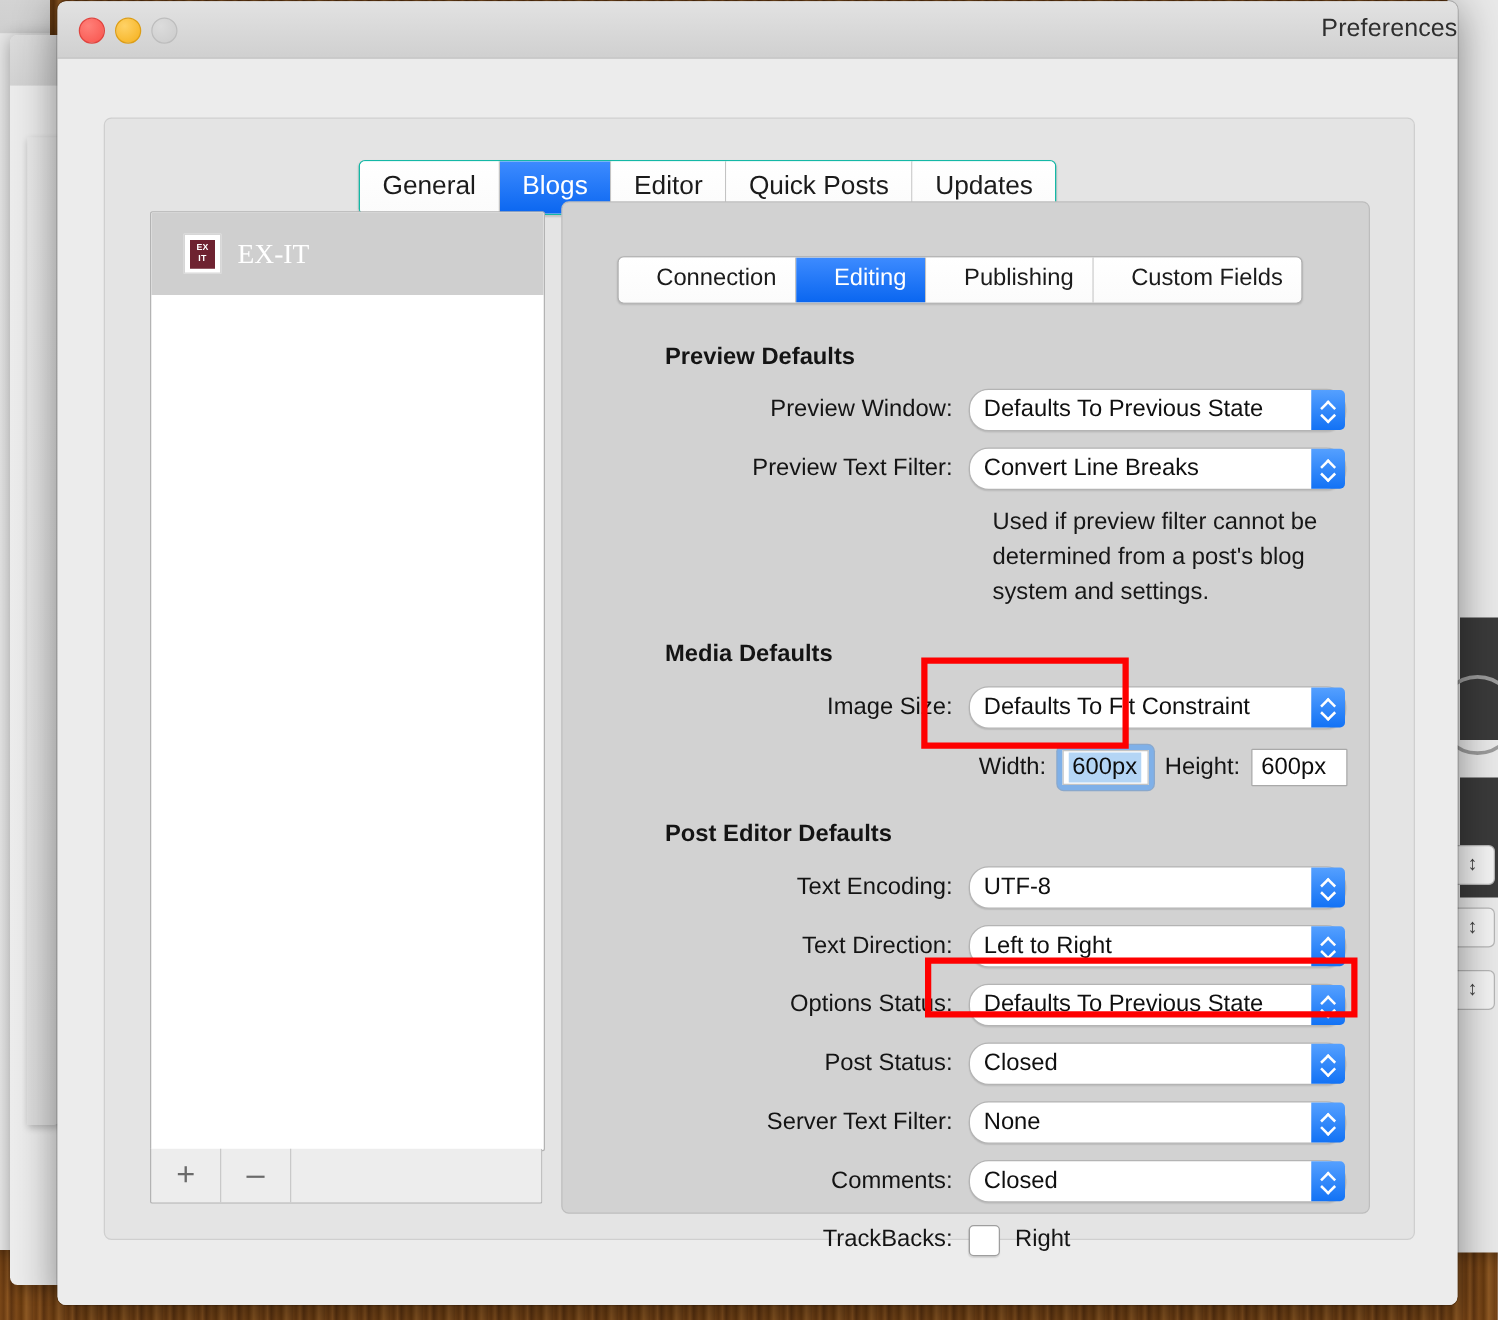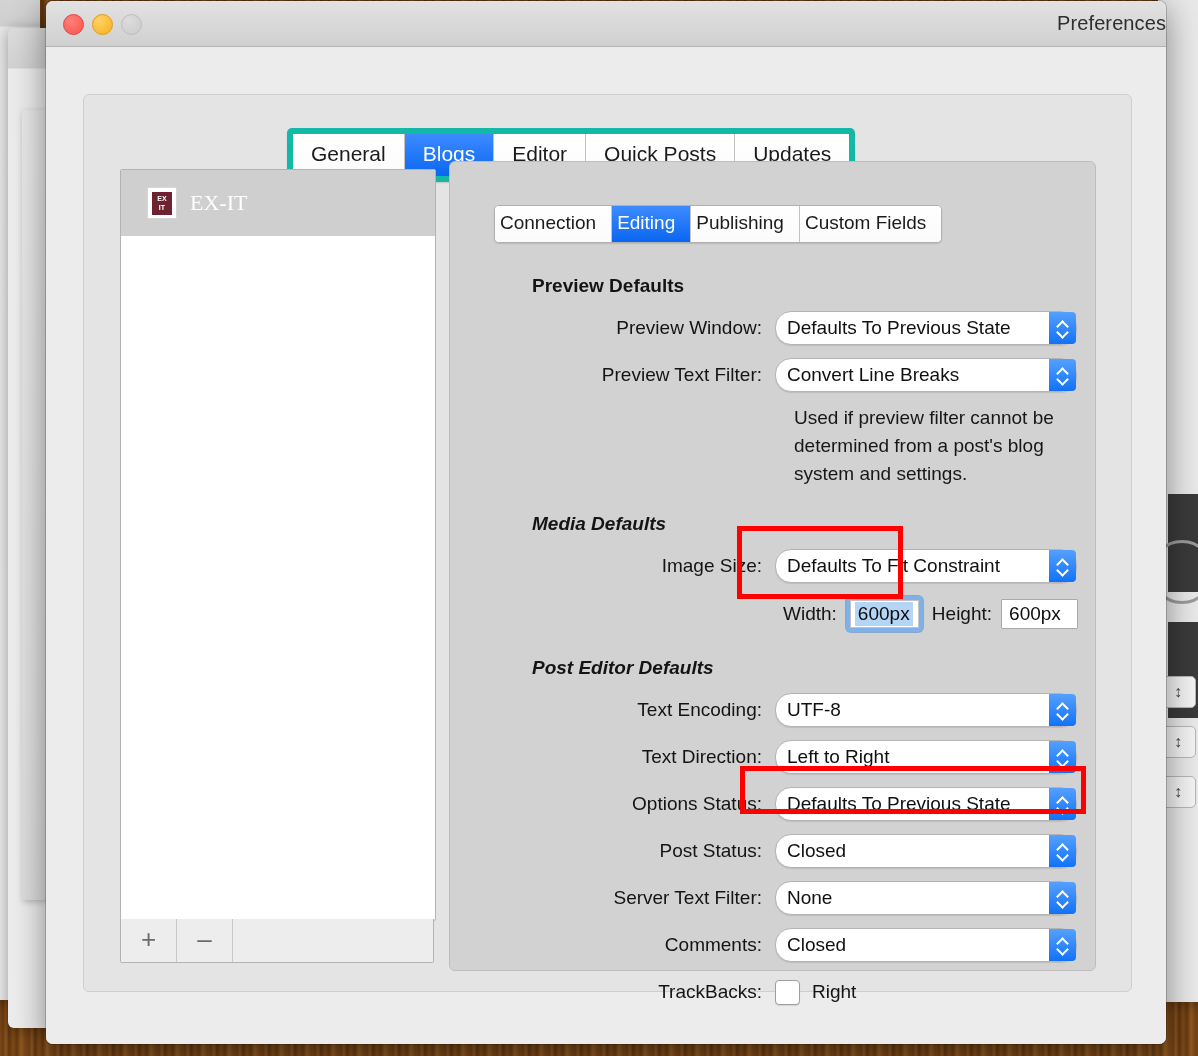--- a/index.html
+++ b/index.html
@@ -129,21 +129,21 @@
     position: relative;
     height: 998px;
     background: #ececec;
   }
 
   
   #outer-tabs {
     position: absolute;
     left: 241px; top: 81px;
     display: flex;
-    border: 6px solid #14b8a6;
+    border: 1px solid #14b8a6;
     border-radius: 5px;
     overflow: hidden;
     box-shadow: 0 1px 1.5px rgba(0,0,0,.14);
     background: #fff;
     justify-content: space-between;
   }
   .otab {
     font-size: 21px;
     padding: 8px 18px 10px 18px;
     color: #1b1b1b;
@@ -254,21 +254,21 @@
     left: 448px; top: 158px;
     display: flex;
     border: 1px solid #b0b0b0;
     border-radius: 5px;
     overflow: hidden;
     box-shadow: 0 1px 1.5px rgba(0,0,0,.13);
     background: #fff;
   }
   .itab {
     font-size: 19px;
-    padding: 6px 15px 8px 5px;
+    padding: 6px 15px 8px 30px;
     color: #1b1b1b;
     background: linear-gradient(180deg,#ffffff,#fbfbfb);
     border-right: 1px solid #c3c3c3;
     white-space: nowrap;
     line-height: 1.15;
   }
   .itab:last-child { border-right: none; }
   .itab.sel {
     background: linear-gradient(180deg,#3d8bff 0%, #0a66f0 100%);
     color: #fff;
@@ -279,21 +279,21 @@
     position: absolute;
     left: 486px; top: 228px;
     width: 576px;
   }
   .section-header {
     font-size: 19px;
     font-weight: bold;
     color: #141414;
     margin: 0 0 13px 0;
   }
-  .section-header.spaced { margin-top: 25px; font-style: italic; }
+  .section-header.spaced { margin-top: 25px; }
 
   .row {
     display: flex;
     align-items: center;
     height: 36px;
     margin-bottom: 11px;
   }
   .row .lbl {
     width: 243px;
     text-align: right;

